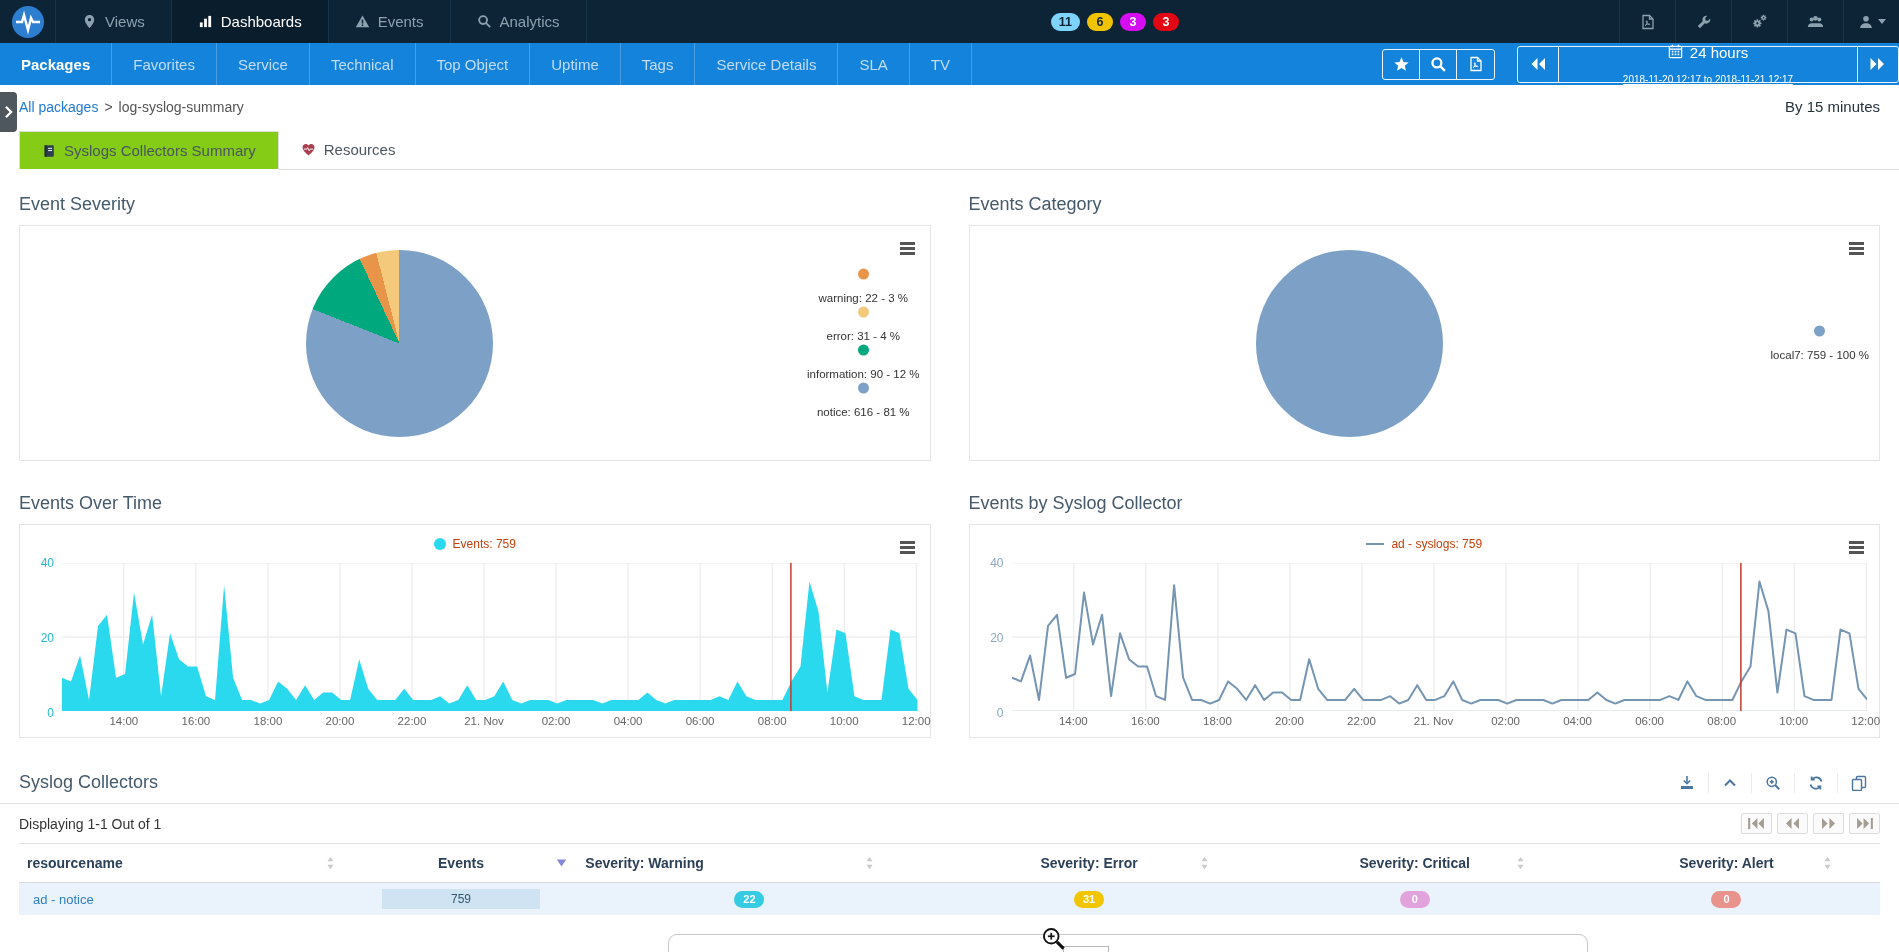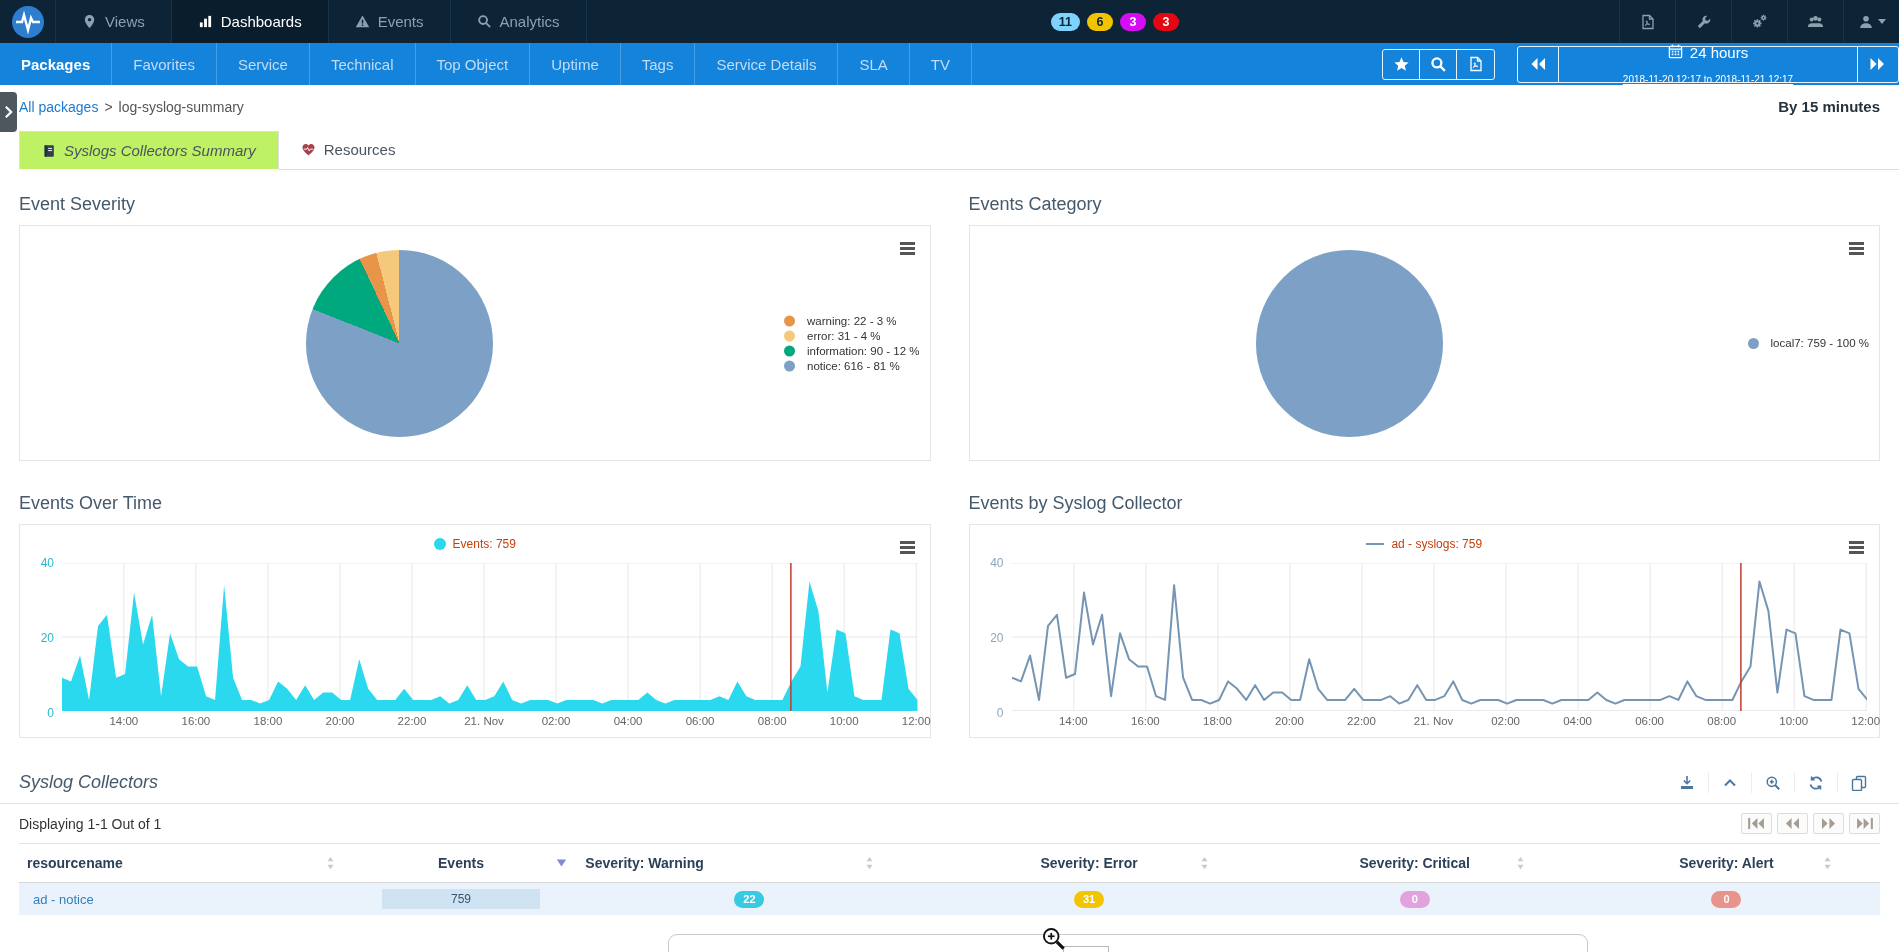--- a/index.html
+++ b/index.html
@@ -35,57 +35,57 @@
   .time-arrow { width:40px; display:flex; align-items:center; justify-content:center; color:#fff; cursor:pointer; }
   .time-display { width:300px; border-left:1px solid #eaf3fc; border-right:1px solid #eaf3fc;
     display:flex; flex-direction:column; align-items:center; justify-content:center; cursor:pointer; }
   .time-top { display:flex; align-items:center; gap:7px; font-size:15px; }
   .time-dates { font-size:10px; text-decoration:underline; margin-top:12px; }
 
   
   .crumb-row { display:flex; align-items:center; padding:13px 19px 0 19px; font-size:14px; color:#555; }
   .crumb-link { color:#1f7ad0; cursor:pointer; }
   .crumb-sep { margin:0 6px; }
-  .granularity { margin-left:auto; font-size:15px; color:#26323c;font-weight:bold; }
+  .granularity { margin-left:auto; font-size:15px; color:#26323c; }
   .side-handle { position:absolute; left:0; top:92px; width:17px; height:40px; background:#4e565e;
     border-radius:0 4px 4px 0; display:flex; align-items:center; justify-content:center; cursor:pointer; z-index:5; }
 
   
   .page-tabs { display:flex; align-items:flex-end; margin:16px 0 0 19px; border-bottom:1px solid #ddd; height:39px; }
   .page-tab { display:flex; align-items:center; gap:8px; padding:0 22px; height:39px; font-size:15px; color:#4a5560; cursor:pointer; }
-  .page-tab.active { background:#bef264; border:1px solid #ddd; border-bottom:1px solid #fff; margin-bottom:-1px;font-style:italic; }
+  .page-tab.active { background:#84cc16; border:1px solid #ddd; border-bottom:1px solid #fff; margin-bottom:-1px; }
 
   
   .dash-row { display:flex; gap:38px; margin:0 19px; }
   .dash-col { flex:1; min-width:0; }
   h2.chart-title { font-size:18px; font-weight:400; color:#44596b; margin:24px 0 10px 0; }
   .row2 h2.chart-title { margin-top:32px; }
   .panel { position:relative; border:1px solid #e5e5e5; background:#fff; }
   .pie-panel { height:236px; }
   .ts-panel { height:214px; }
   .chart-menu { position:absolute; top:16px; right:15px; width:15px; cursor:pointer; z-index:3; }
   .chart-menu span { display:block; height:2.5px; background:#555; margin-bottom:2.5px; }
   .pie { position:absolute; top:24px; left:31.5%; width:187px; height:187px; border-radius:50%; cursor:pointer; }
   .pie-legend { position:absolute; right:10px; top:50%; transform:translateY(-50%); }
-  .pleg-item { display:flex; align-items:center; gap:12px; margin:3px 0; cursor:pointer; }
+  .pleg-item { display:flex; align-items:center; gap:12px; margin:3px 0; cursor:pointer;flex-direction:column; }
   .pleg-dot { width:11px; height:11px; border-radius:50%; flex:none; }
   .pleg-text { font-size:11.5px; color:#333; white-space:nowrap; }
 
   .ts-legend { height:30px; display:flex; align-items:center; justify-content:center; gap:7px; padding-top:8px; cursor:pointer; }
   .ts-legend .dot { width:12px; height:12px; border-radius:50%; }
   .ts-legend .seg { width:18px; height:0; border-top:2.5px solid; }
   .ts-legend-label { font-size:12px; color:#c2410c; }
   .ts-plotwrap { position:relative; margin:8px 12px 0 42px; height:148px; }
   .ts-svg { position:absolute; inset:0; width:100%; height:100%; display:block; }
   .ts-ylabel { position:absolute; left:-38px; width:30px; text-align:right; font-size:12px; }
   .ts-xlabels { position:relative; margin:4px 12px 0 42px; height:18px; }
   .ts-xlabel { position:absolute; top:0; transform:translateX(-50%); font-size:11.5px; color:#666; white-space:nowrap; }
 
   
-  .sys-head { display:flex; align-items:center; margin:34px 19px 0 19px;font-style:italic; }
+  .sys-head { display:flex; align-items:center; margin:34px 19px 0 19px; }
   .sys-title { font-size:18px; font-weight:400; color:#44596b; }
   .tbl-toolbar { margin-left:auto; display:flex; }
   .tool { padding:2px 13px; border-left:1px solid #ececec; color:#4b76a0; display:flex; align-items:center; cursor:pointer; }
   .tool:first-child { border-left:none; }
   .sys-divider { border-bottom:1px solid #e3e3e3; margin:10px 0 0 0; }
   .status-row { display:flex; align-items:center; margin:0 19px; padding:9px 0; border-bottom:1px solid #e3e3e3; }
   .status-text { font-size:14px; color:#333; }
   .pager { margin-left:auto; display:flex; gap:5px; }
   .page-btn { width:31px; height:21px; border:1px solid #dcdcdc; border-radius:2px; background:#fbfbfb;
     display:flex; align-items:center; justify-content:center; color:#a59c92; cursor:pointer; }

